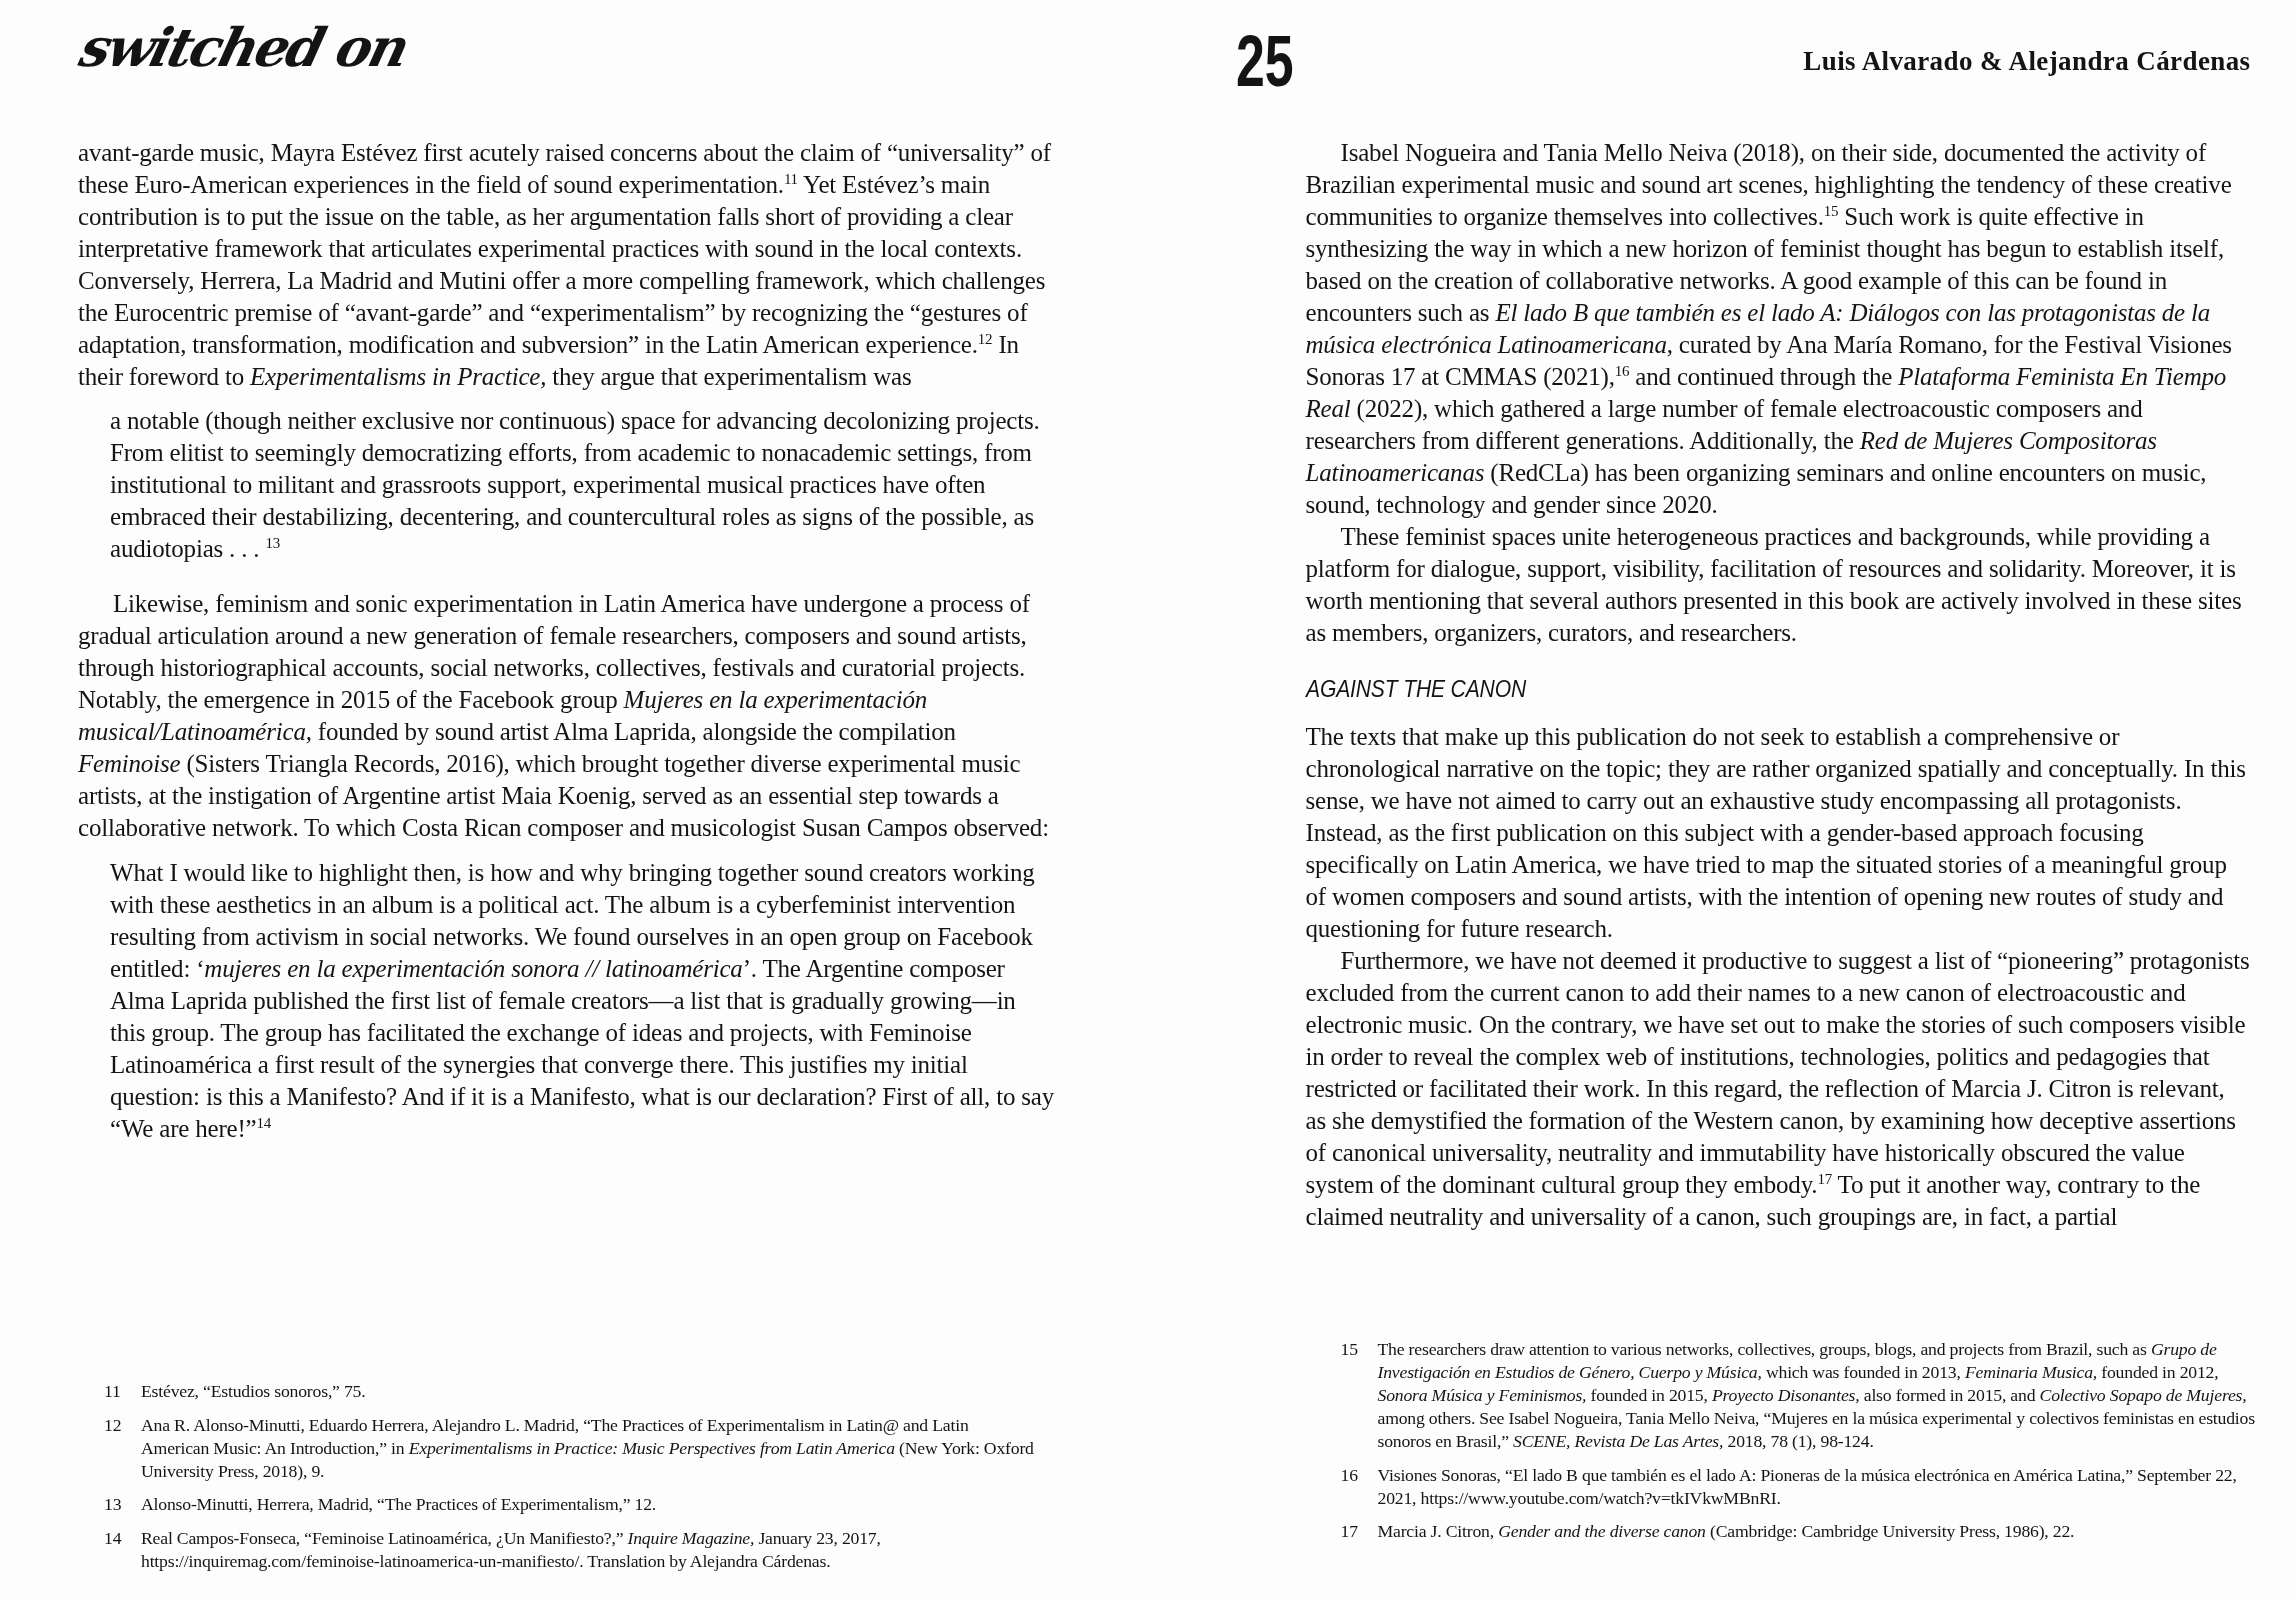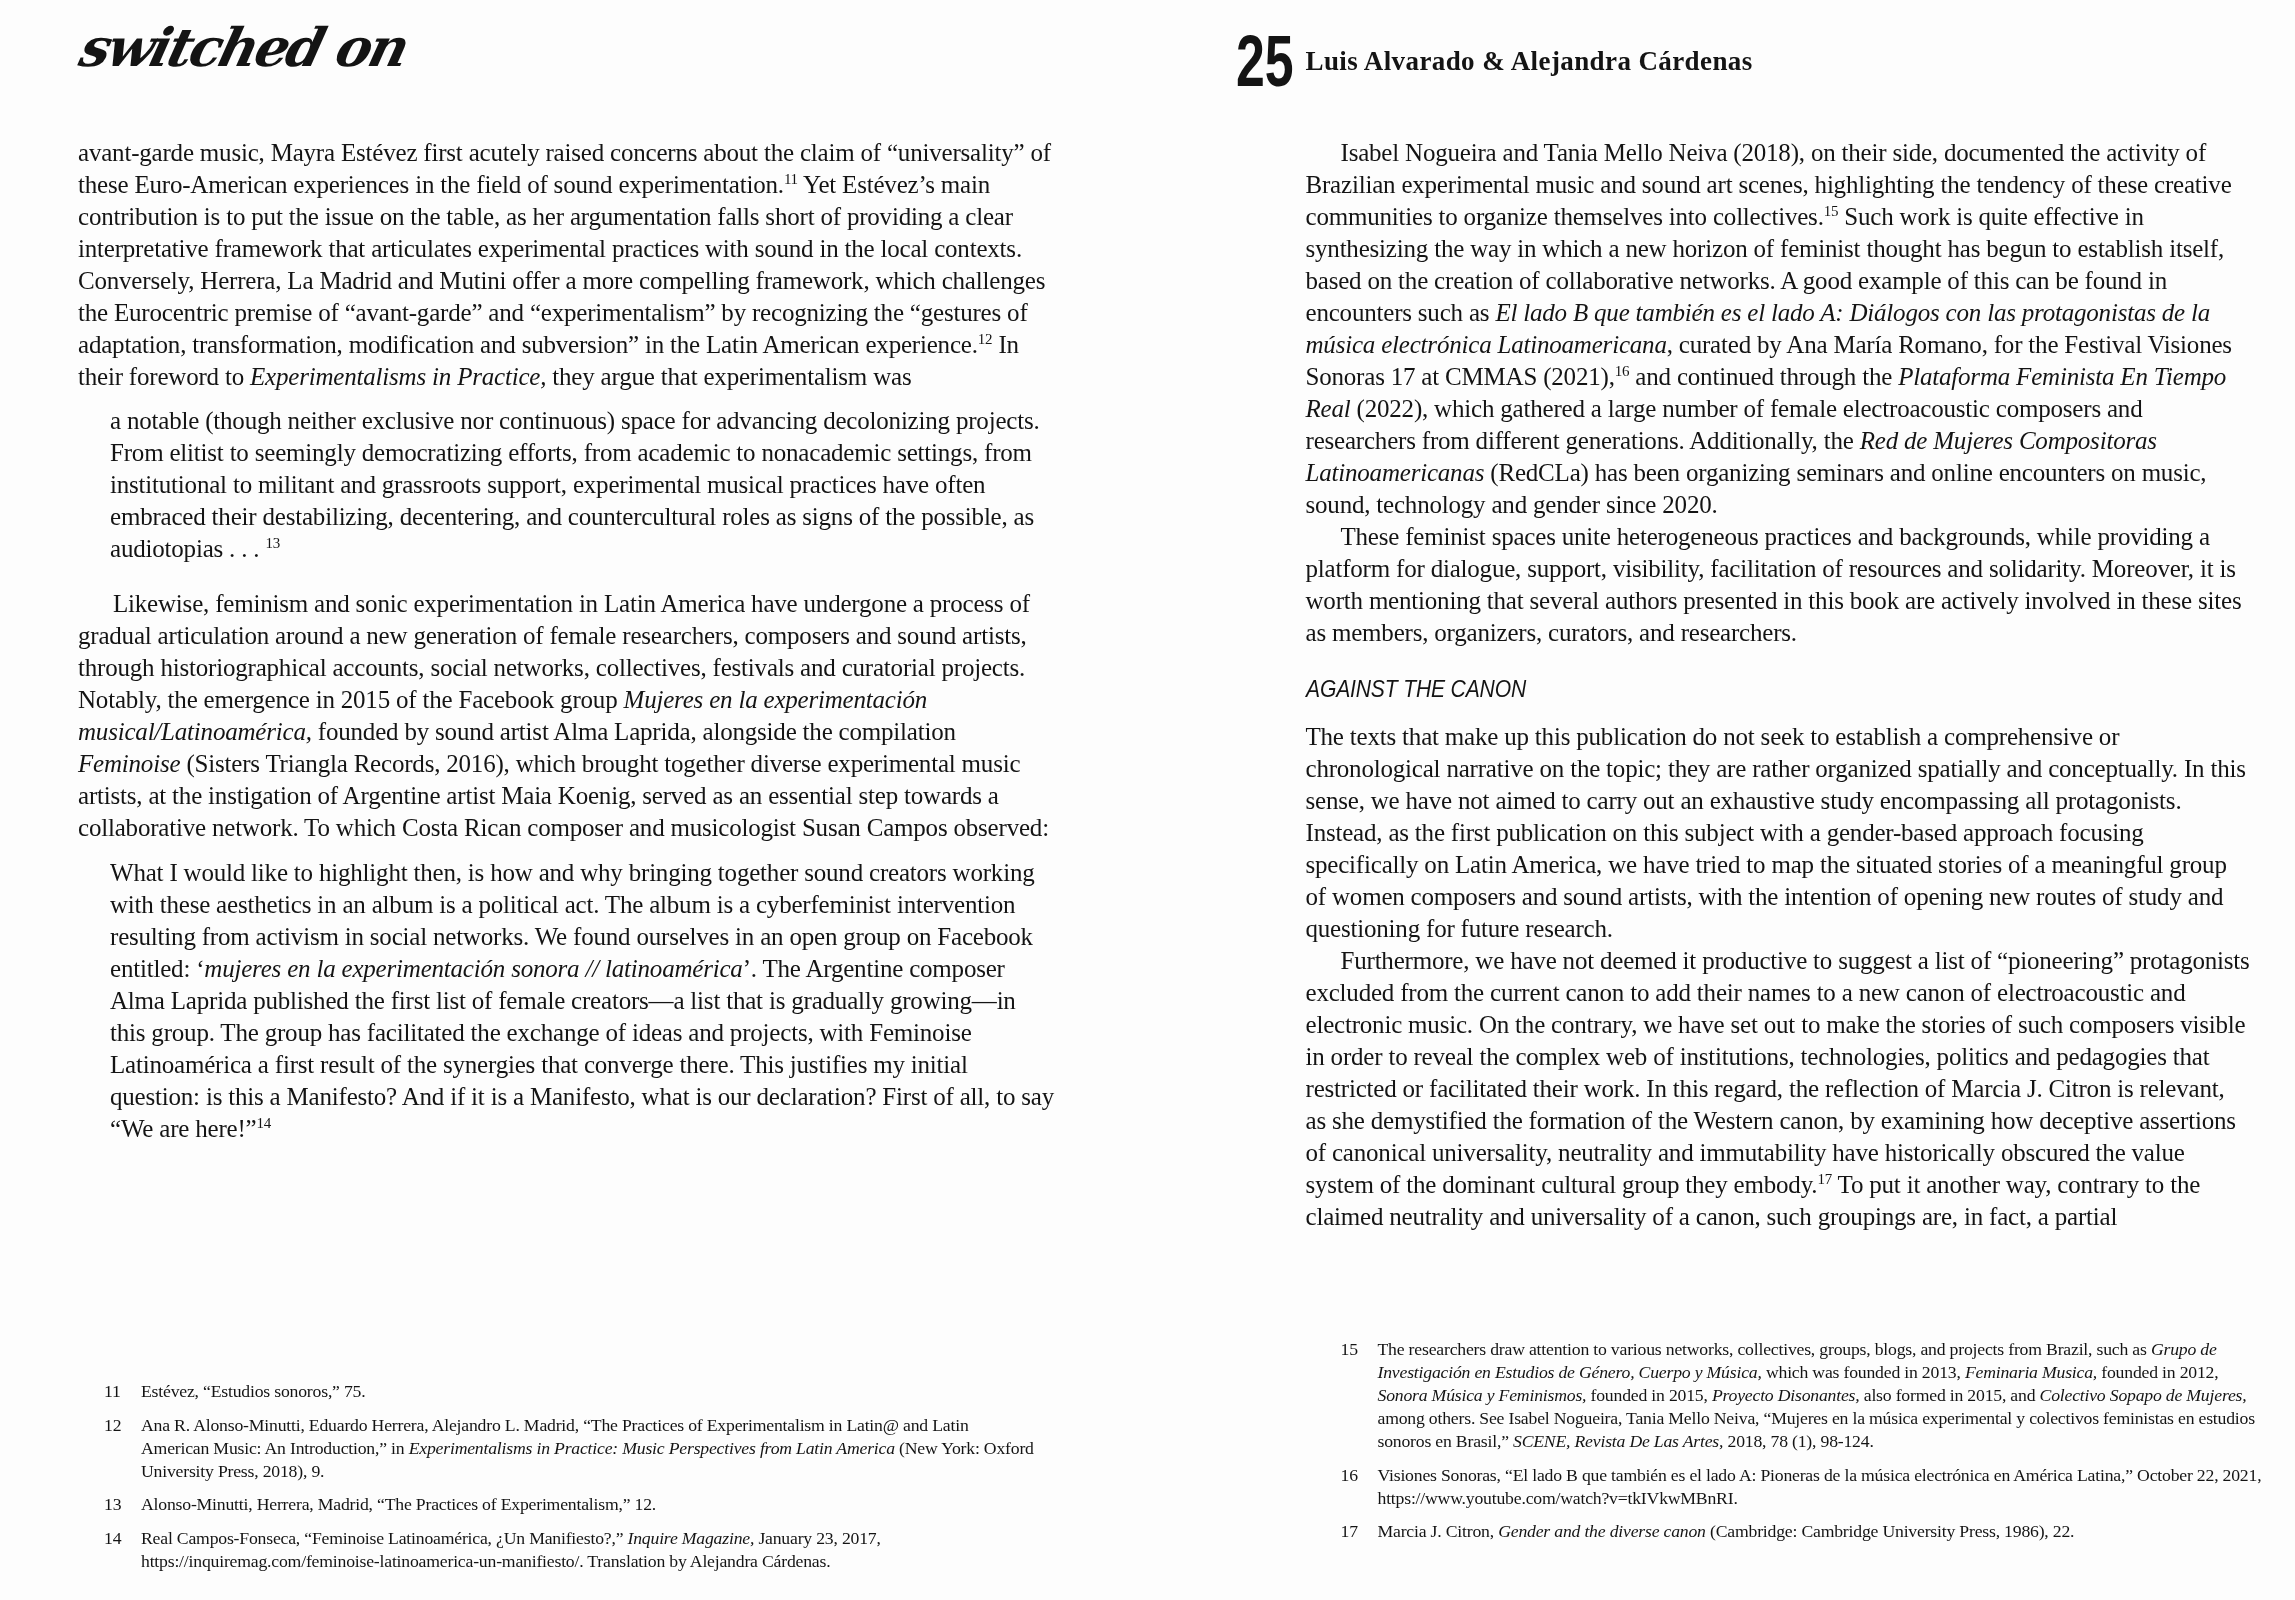--- a/index.html
+++ b/index.html
@@ -27,21 +27,21 @@
     font-weight:700; font-size:72px; line-height:1;
     white-space:nowrap;
   }
   .num-inner { display:inline-block; transform:scaleX(0.72); }
   .left-num  { left:78px; width:979px; text-align:right; }
   .left-num .num-inner { transform-origin:100% 50%; }
   .right-num { left:88px; }
   .right-num .num-inner { transform-origin:0 50%; }
   .authors {
     position:absolute; left:158px; top:46px; width:945px;
-    text-align:left; font-weight:bold; font-size:27px;
+    text-align:right; font-weight:bold; font-size:27px;
     letter-spacing:0.4px;
   }
 
   
   .body-col {
     position:absolute; top:137px;
     font-size:25px; line-height:32px; letter-spacing:-0.2px;
     text-align:left;
   }
   .page.left  .body-col { left:78px;  width:979px; }
@@ -116,21 +116,21 @@
         <div class="block para"><span>The texts that make up this publication do not seek to establish a comprehensive or chronological narrative on the topic; they are rather organized spatially and conceptually. In this sense, we have not aimed to carry out an exhaustive study encompassing all protagonists. Instead, as the first publication on this subject with a gender-based approach focusing specifically on Latin America, we have tried to map the situated stories of a meaningful group of women composers and sound artists, with the intention of opening new routes of study and questioning for future research.</span></div>
         <div class="block para indent"><span>Furthermore, we have not deemed it productive to suggest a list of “pioneering” protagonists excluded from the current canon to add their names to a new canon of electroacoustic and electronic music. On the contrary, we have set out to make the stories of such composers visible in order to reveal the complex web of institutions, technologies, politics and pedagogies that restricted or facilitated their work. In this regard, the reflection of Marcia J. Citron is relevant, as she demystified the formation of the Western canon, by examining how deceptive assertions of canonical universality, neutrality and immutability have historically obscured the value system of the dominant cultural group they embody.</span><span class="sup">17</span><span> To put it another way, contrary to the claimed neutrality and universality of a canon, such groupings are, in fact, a partial</span></div>
       </div>
     <div class="footnotes">
         <div class="footnote">
           <span class="fn-num">15</span>
           <span class="fn-text"><span>The researchers draw attention to various networks, collectives, groups, blogs, and projects from Brazil, such as </span><span class="it">Grupo de Investigación en Estudios de Género, Cuerpo y Música,</span><span> which was founded in 2013, </span><span class="it">Feminaria Musica,</span><span> founded in 2012, </span><span class="it">Sonora Música y Feminismos,</span><span> founded in 2015, </span><span class="it">Proyecto Disonantes,</span><span> also formed in 2015, and </span><span class="it">Colectivo Sopapo de Mujeres,</span><span> among others. See Isabel Nogueira, Tania Mello Neiva, “Mujeres en la música experimental y colectivos feministas en estudios sonoros en Brasil,” </span><span class="it">SCENE, Revista De Las Artes,</span><span> 2018, 78 (1), 98-124.</span></span>
         </div>
         <div class="footnote">
           <span class="fn-num">16</span>
-          <span class="fn-text"><span>Visiones Sonoras, “El lado B que también es el lado A: Pioneras de la música electrónica en América Latina,” October 22, 2021, https://www.youtube.com/watch?v=tkIVkwMBnRI.</span></span>
+          <span class="fn-text"><span>Visiones Sonoras, “El lado B que también es el lado A: Pioneras de la música electrónica en América Latina,” September 22, 2021, https://www.youtube.com/watch?v=tkIVkwMBnRI.</span></span>
         </div>
         <div class="footnote">
           <span class="fn-num">17</span>
           <span class="fn-text"><span>Marcia J. Citron, </span><span class="it">Gender and the diverse canon</span><span> (Cambridge: Cambridge University Press, 1986), 22.</span></span>
         </div>
       </div>
   </section>
 
 </div>
 

